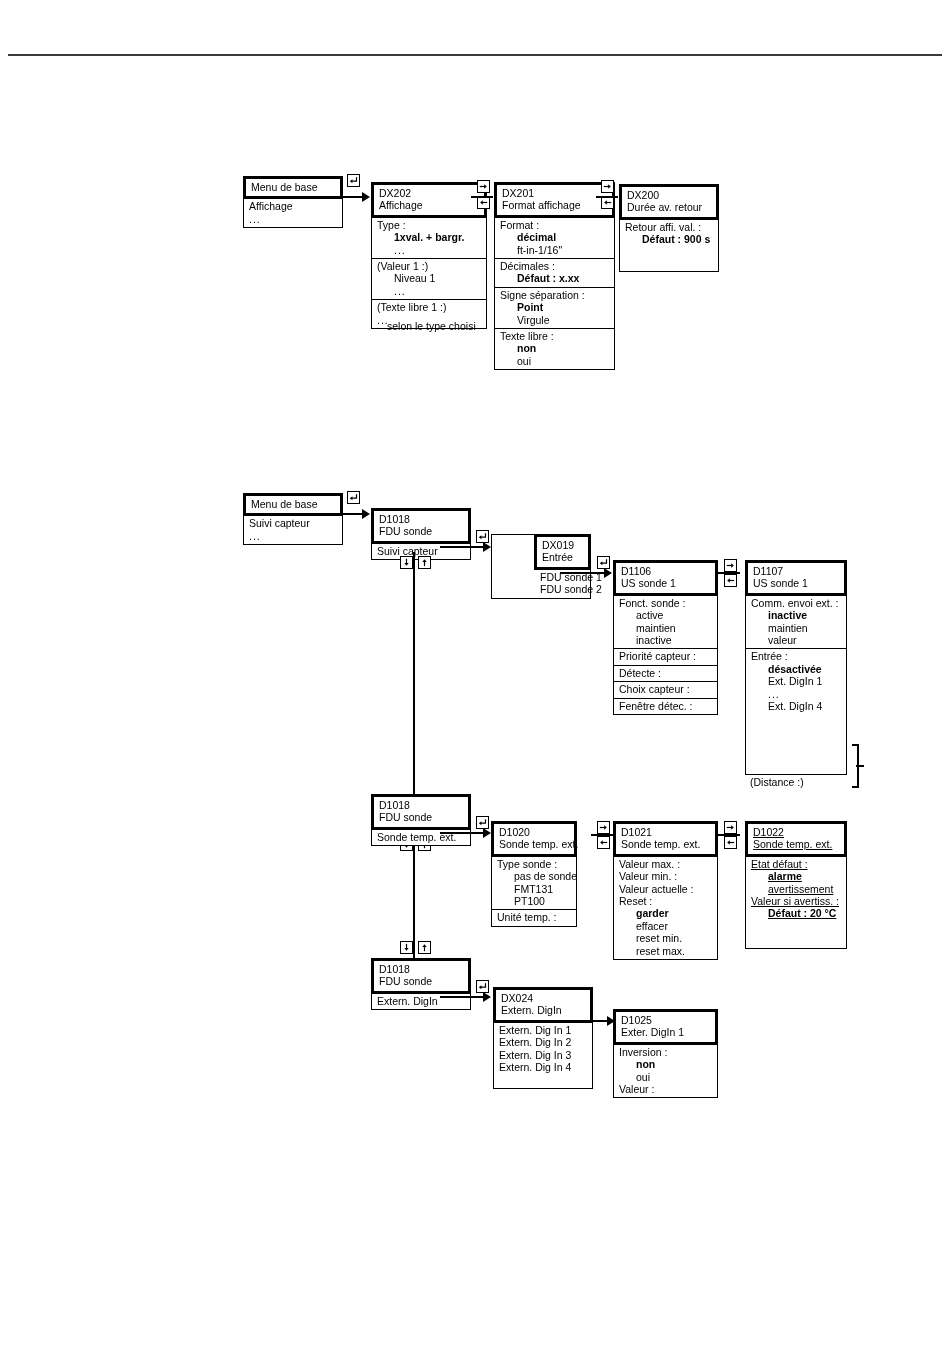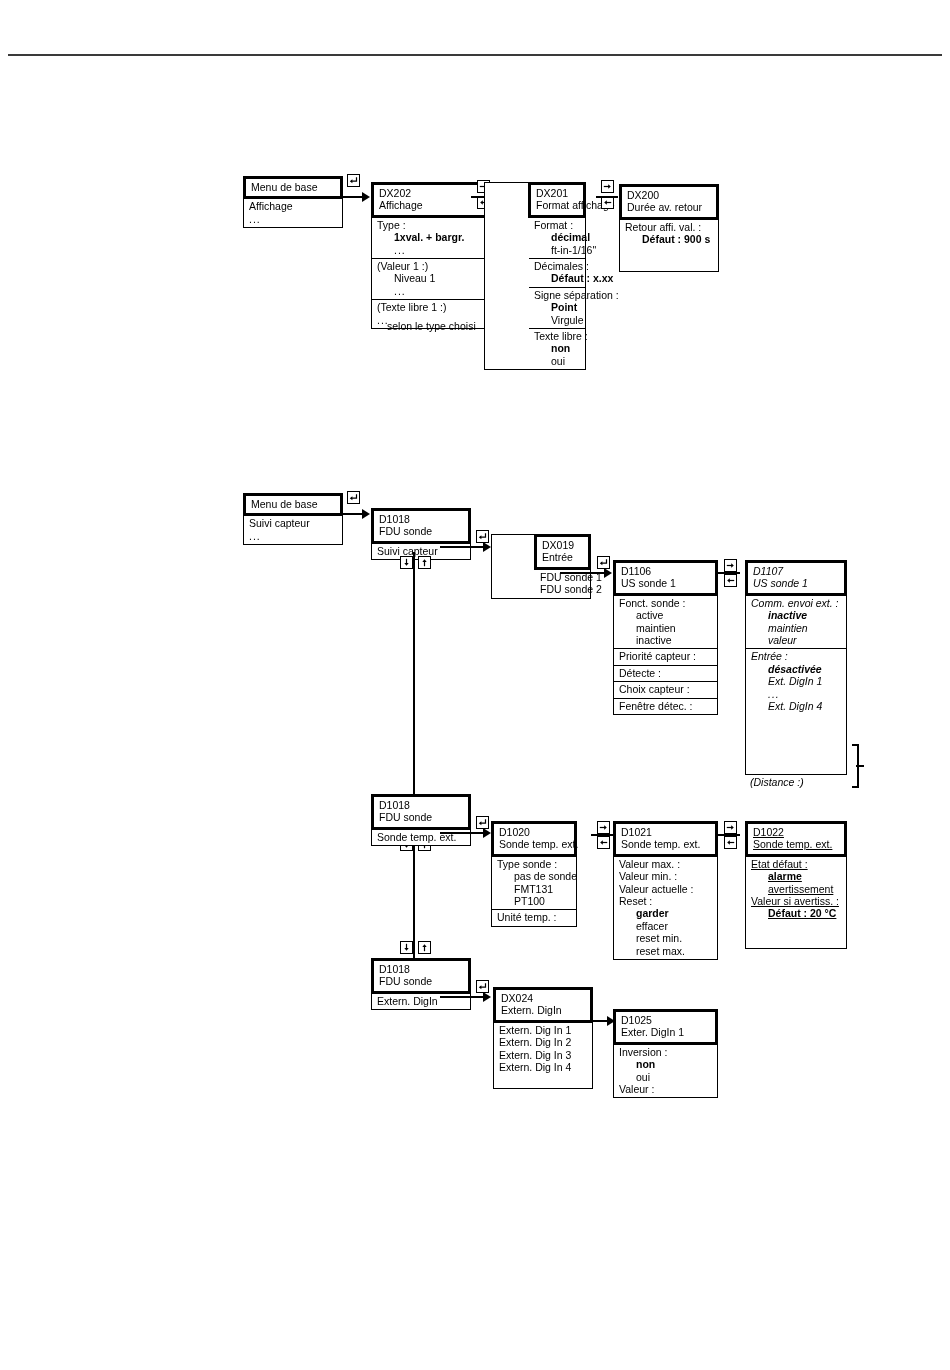--- a/index.html
+++ b/index.html
@@ -165,21 +165,21 @@
       </svg>
   </div>
   <div class="key" style="left:477px; top:196px;">
     <svg width="11" height="11" viewBox="0 0 11 11">
         <path d="M9.2 5.5 H3.6" stroke="#000" stroke-width="1.2"></path>
         <path d="M4.8 3.3 L2.2 5.5 L4.8 7.7 Z" fill="#000"></path>
       </svg>
   </div>
   <div class="hline" style="left:471px; top:196px; width:22px;"></div>
 
-  <div class="box" style="left:484px; top:182px; width:102px;padding-left:44px;">
+  <div class="box" style="left:494px; top:182px; width:121px;">
       <div class="bhead">
         <span class="l">DX201</span>
         <span class="l">Format affichage</span>
       </div>
       <div class="sect">
         <span class="l">Format :</span>
         <span class="l ind b">décimal</span>
         <span class="l ind">ft-in-1/16"</span>
       </div>
       <div class="sect">
@@ -352,21 +352,21 @@
       </svg>
   </div>
   <div class="key" style="left:724px; top:574px;">
     <svg width="11" height="11" viewBox="0 0 11 11">
         <path d="M9.2 5.5 H3.6" stroke="#000" stroke-width="1.2"></path>
         <path d="M4.8 3.3 L2.2 5.5 L4.8 7.7 Z" fill="#000"></path>
       </svg>
   </div>
   <div class="hline" style="left:718px; top:572px; width:22px;"></div>
 
-  <div class="box" style="left:745px; top:560px; width:102px; height:230px;font-style:italic;">
+  <div class="box" style="left:745px; top:560px; width:102px; height:230px;">
       <div class="bhead">
         <span class="l">D1107</span>
         <span class="l">US sonde 1</span>
       </div>
       <div class="sect">
         <span class="l">Comm. envoi ext. :</span>
         <span class="l ind b">inactive</span>
         <span class="l ind">maintien</span>
         <span class="l ind">valeur</span>
       </div>

